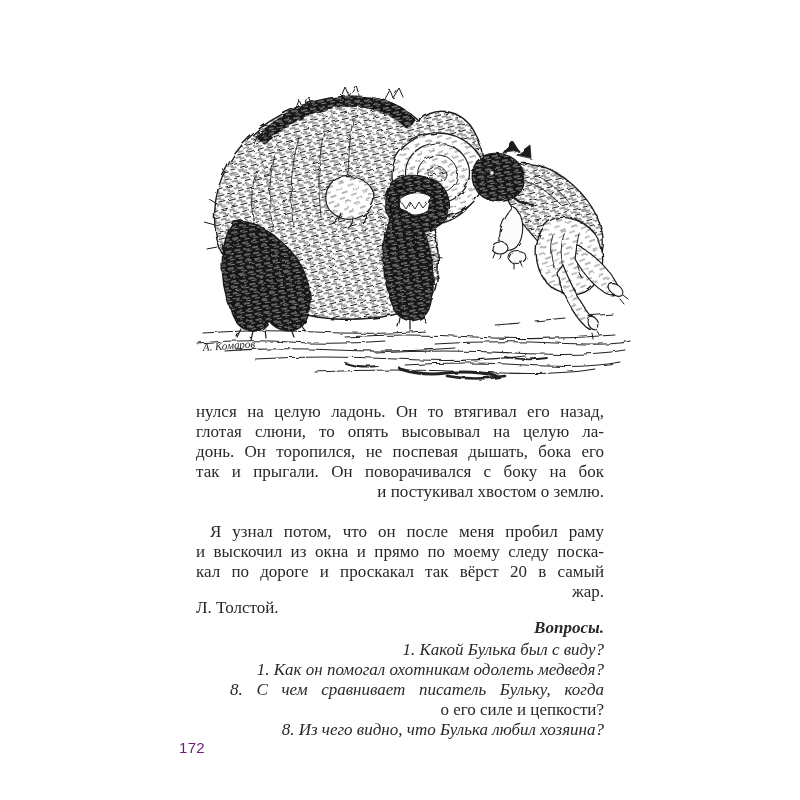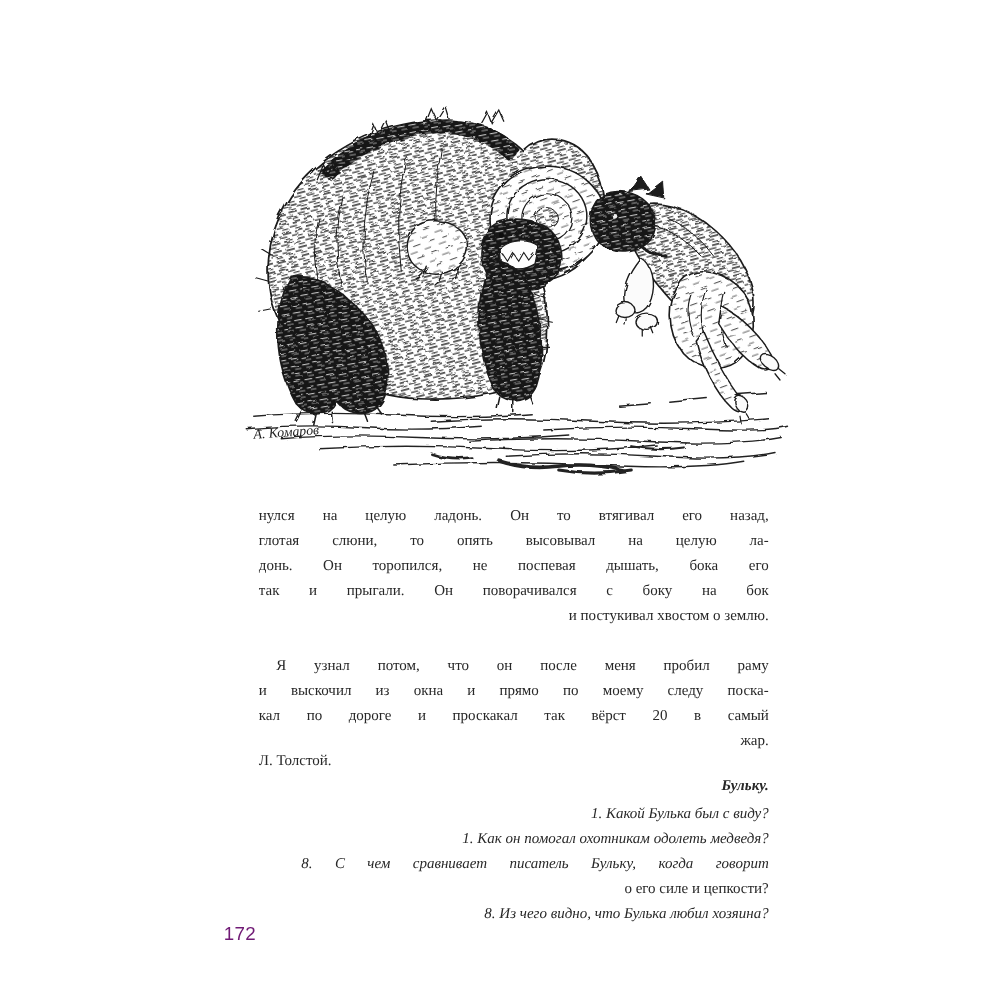--- a/index.html
+++ b/index.html
@@ -3,22 +3,22 @@
 <meta charset="utf-8">
 <style>
   html,body{margin:0;padding:0;background:#ffffff;}
   .page{
     position:relative;width:800px;height:800px;background:#ffffff;
     font-family:"Liberation Serif", serif;color:#282828;overflow:hidden;
   }
   .illus{position:absolute;left:195px;top:85px;width:450px;height:300px;}
   .illus svg{display:block;width:100%;height:100%;}
   .textblock{
-    position:absolute;left:207px;top:402px;width:408px;
-    font-size:12px;line-height:20px;
+    position:absolute;left:196px;top:402px;width:408px;
+    font-size:17px;line-height:20px;
   }
   .ln{height:20px;overflow:hidden;text-align:right;}
   .j{text-align:justify;text-align-last:justify;}
   .j::after{content:"";display:inline-block;width:100%;height:0;}
   .ind{text-indent:14px;margin-top:20px;}
   .qind{text-indent:34px;font-style:italic;}
   .attribution{height:20px;margin-top:-4px;text-align:left;}
   .qhead{height:20px;font-weight:bold;font-style:italic;}
   .questions{margin-top:2px;}
   .folio{
@@ -150,21 +150,21 @@
     <div class="ln j">так и прыгали. Он поворачивался с боку на бок</div>
     <div class="ln">и постукивал хвостом о землю.</div>
 
     <div class="ln j ind">Я узнал потом, что он после меня пробил раму</div>
     <div class="ln j">и выскочил из окна и прямо по моему следу поска-</div>
     <div class="ln j">кал по дороге и проскакал так вёрст 20 в самый</div>
     <div class="ln">жар.</div>
 
     <div class="ln attribution">Л. Толстой.</div>
 
-    <div class="ln qhead">Бульку.</div>
+    <div class="ln qhead">Вопросы.</div>
 
     <div class="questions">
       <div class="ln qind">1. Какой Булька был с виду?</div>
       <div class="ln qind">1. Как он помогал охотникам одолеть медведя?</div>
       <div class="ln j qind">8. С чем сравнивает писатель Бульку, когда говорит</div>
       <div class="ln">о его силе и цепкости?</div>
       <div class="ln qind">8. Из чего видно, что Булька любил хозяина?</div>
     </div>
   </div>
 

